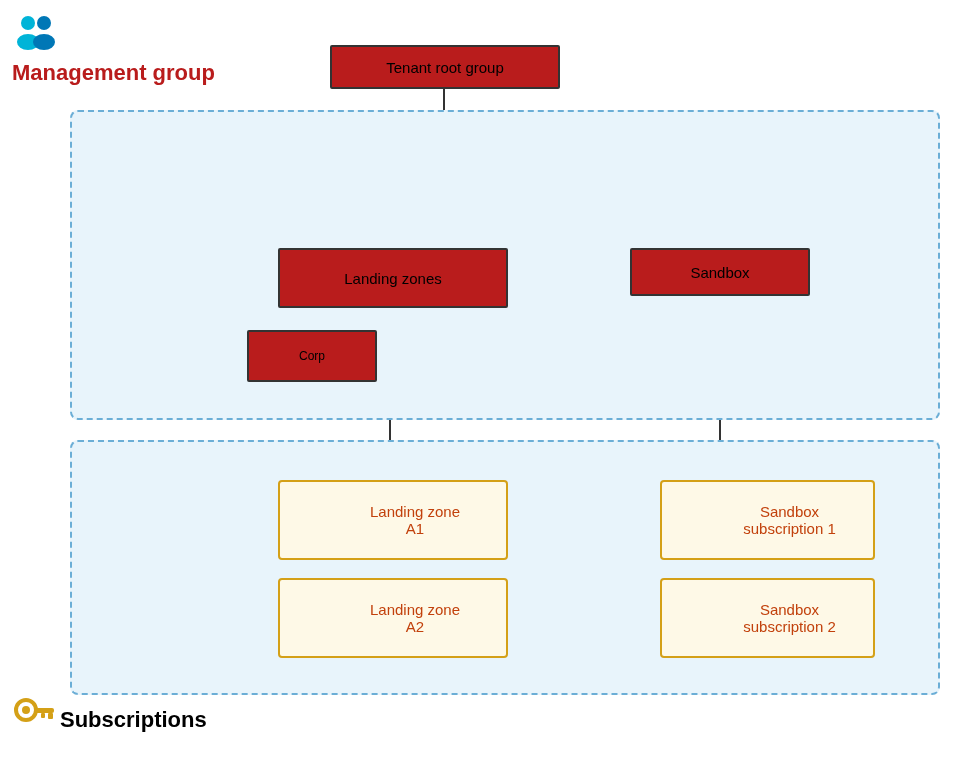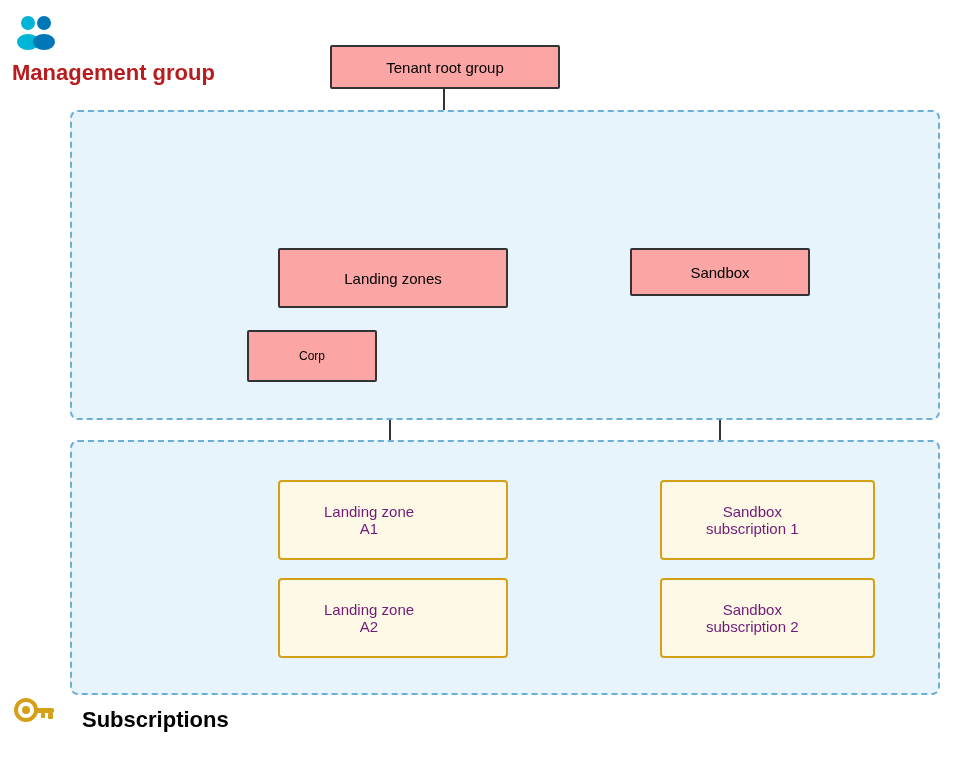--- a/index.html
+++ b/index.html
@@ -44,21 +44,20 @@
     }
 
     
     .subs-label {
       position: absolute;
       bottom: 25px;
       left: 60px;
       font-size: 22px;
       font-weight: 700;
       color: #000;
-      margin-left: 22px;
     }
 
     
     .mgmt-box {
       position: absolute;
       top: 110px;
       left: 70px;
       width: 870px;
       height: 310px;
       border: 2px dashed #6baed6;
@@ -74,42 +73,43 @@
       width: 870px;
       height: 255px;
       border: 2px dashed #6baed6;
       border-radius: 8px;
       background: #e8f4fb;
     }
 
     
     .node-box {
       position: absolute;
-      background: #fca5a5;
+      background: #b91c1c;
       border: 2px solid #333;
       border-radius: 2px;
       display: flex;
       align-items: center;
       justify-content: center;
       text-align: center;
       font-size: 15px;
       color: #000;
     }
 
     
     .node-box-yellow {
       position: absolute;
       background: #fef9e7;
       border: 2px solid #d4a017;
       border-radius: 4px;
       display: flex;
       align-items: center;
+      justify-content: center;
       text-align: center;
       font-size: 15px;
-      color: #701a75;
+      color: #c2410c;
       padding-left: 44px;
     }
 
     
     .connector-svg {
       position: absolute;
       top: 0;
       left: 0;
       width: 974px;
       height: 758px;

